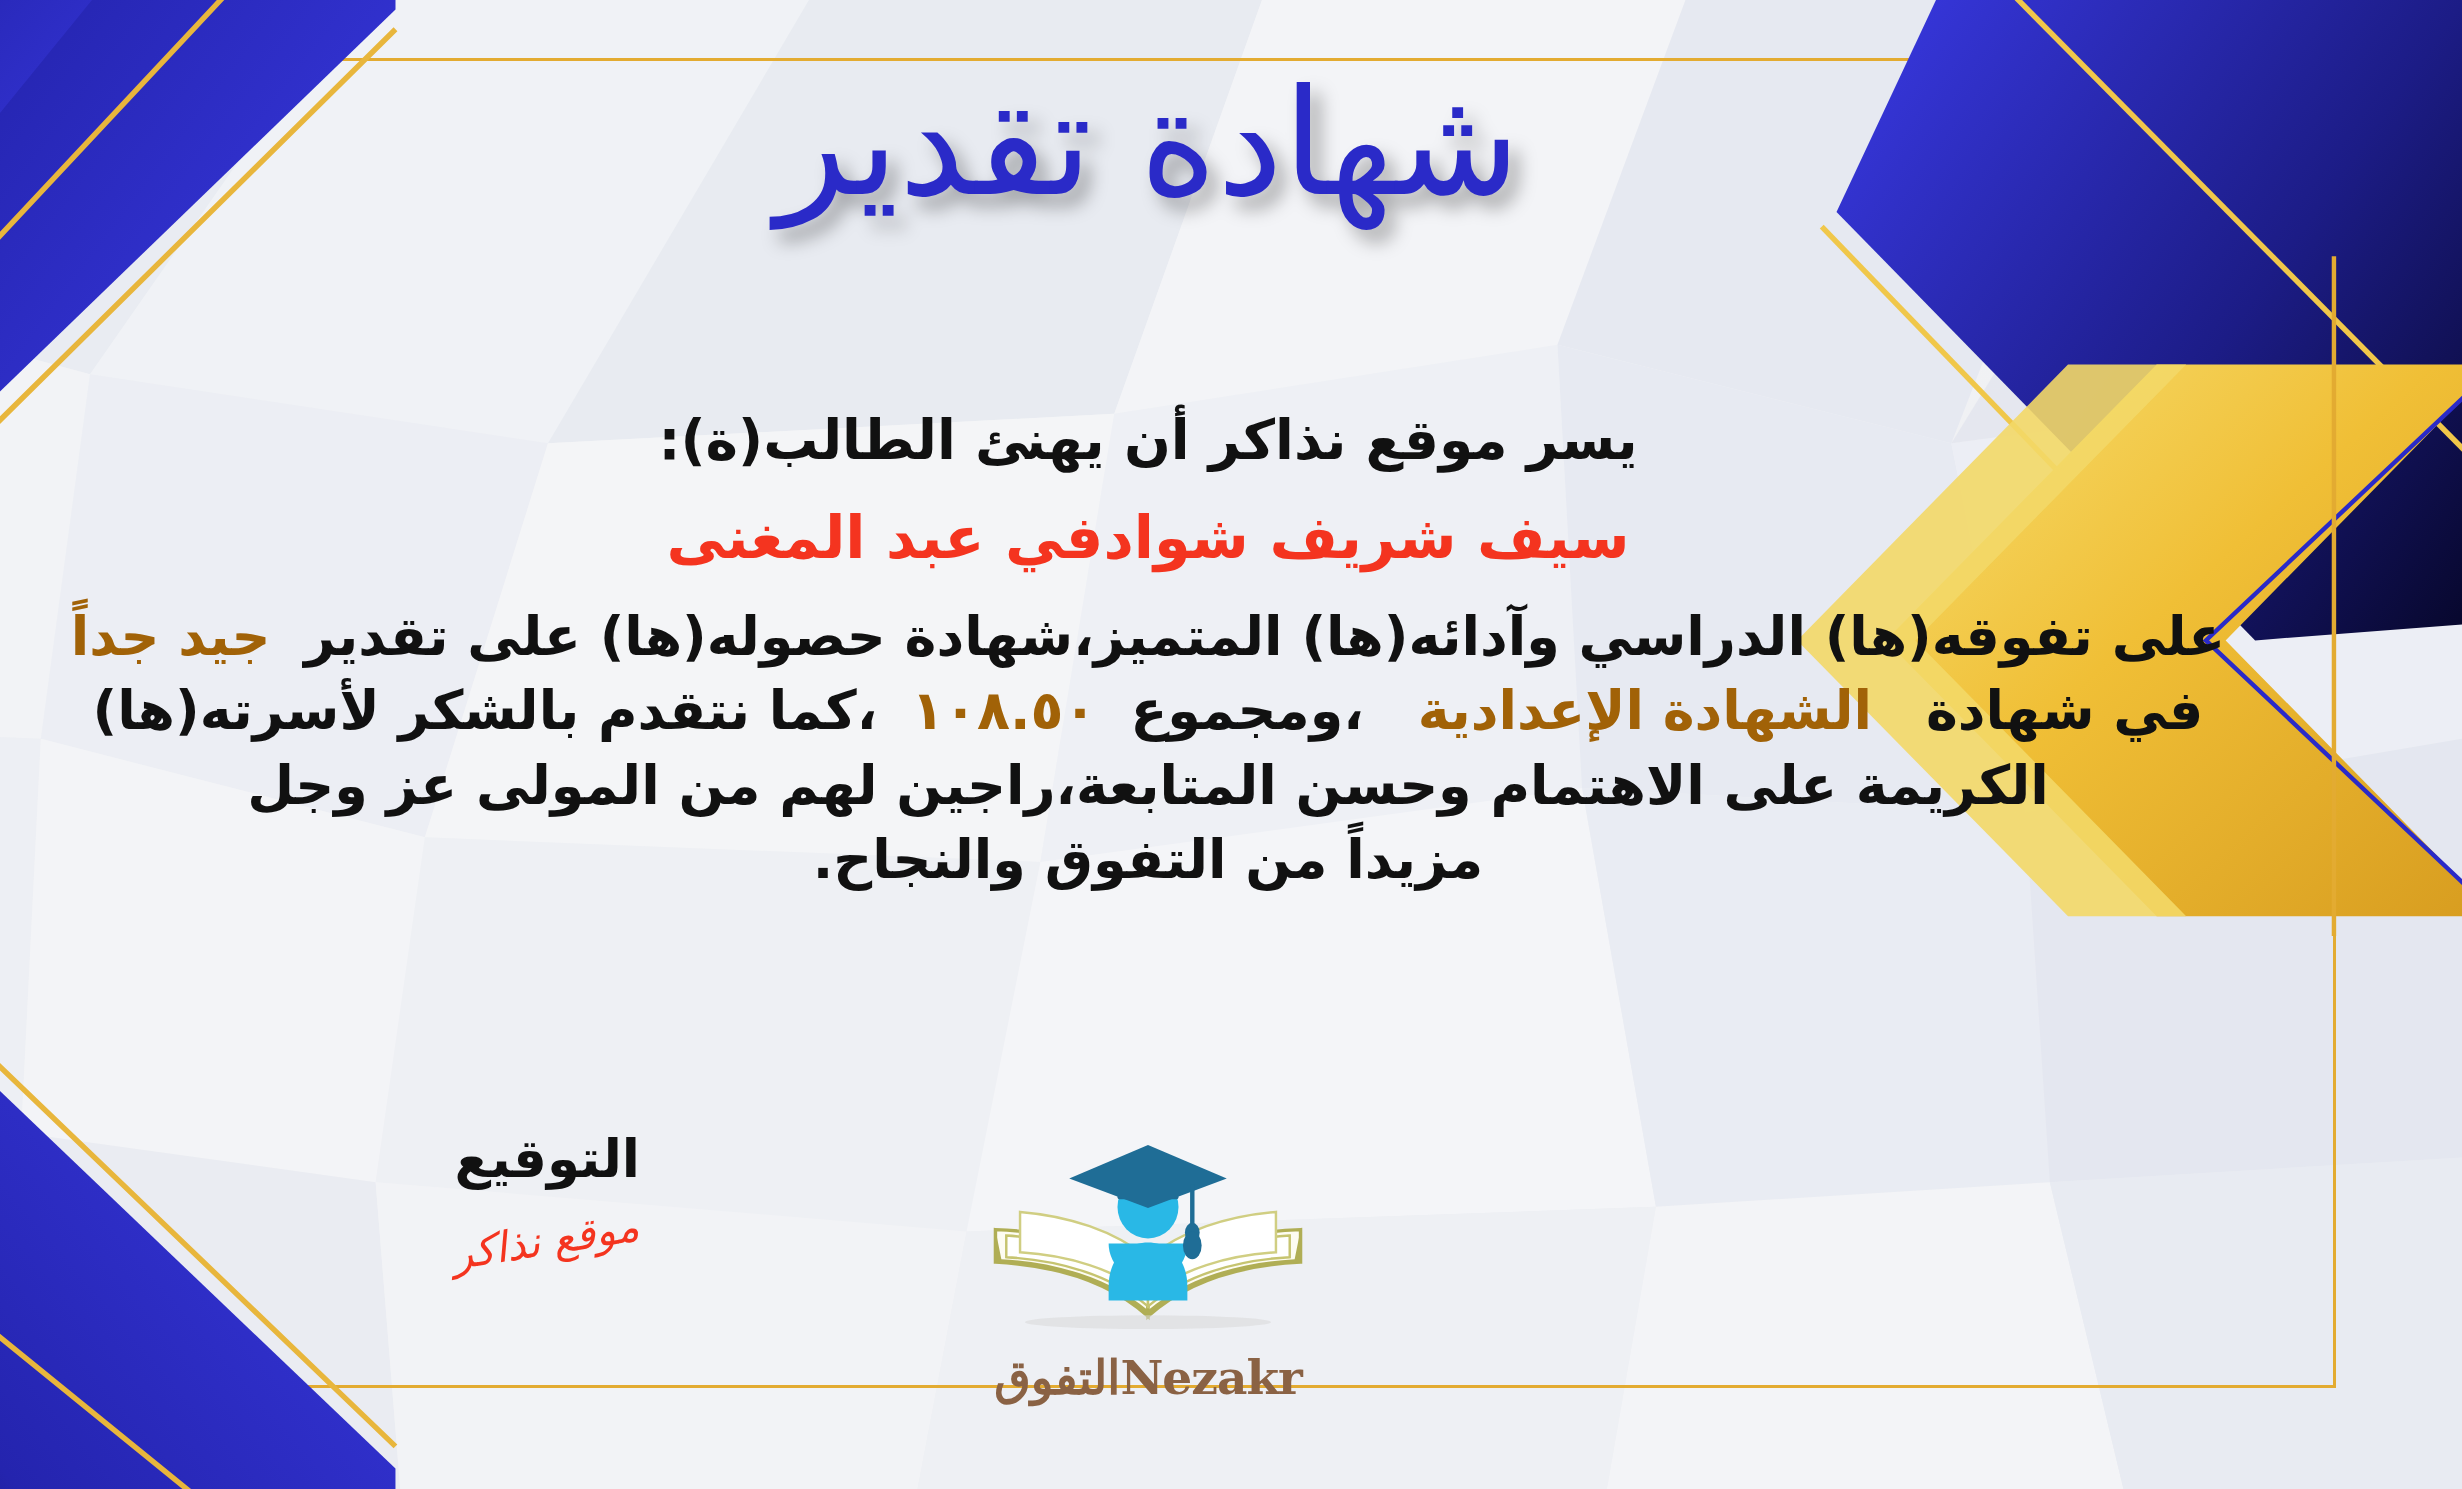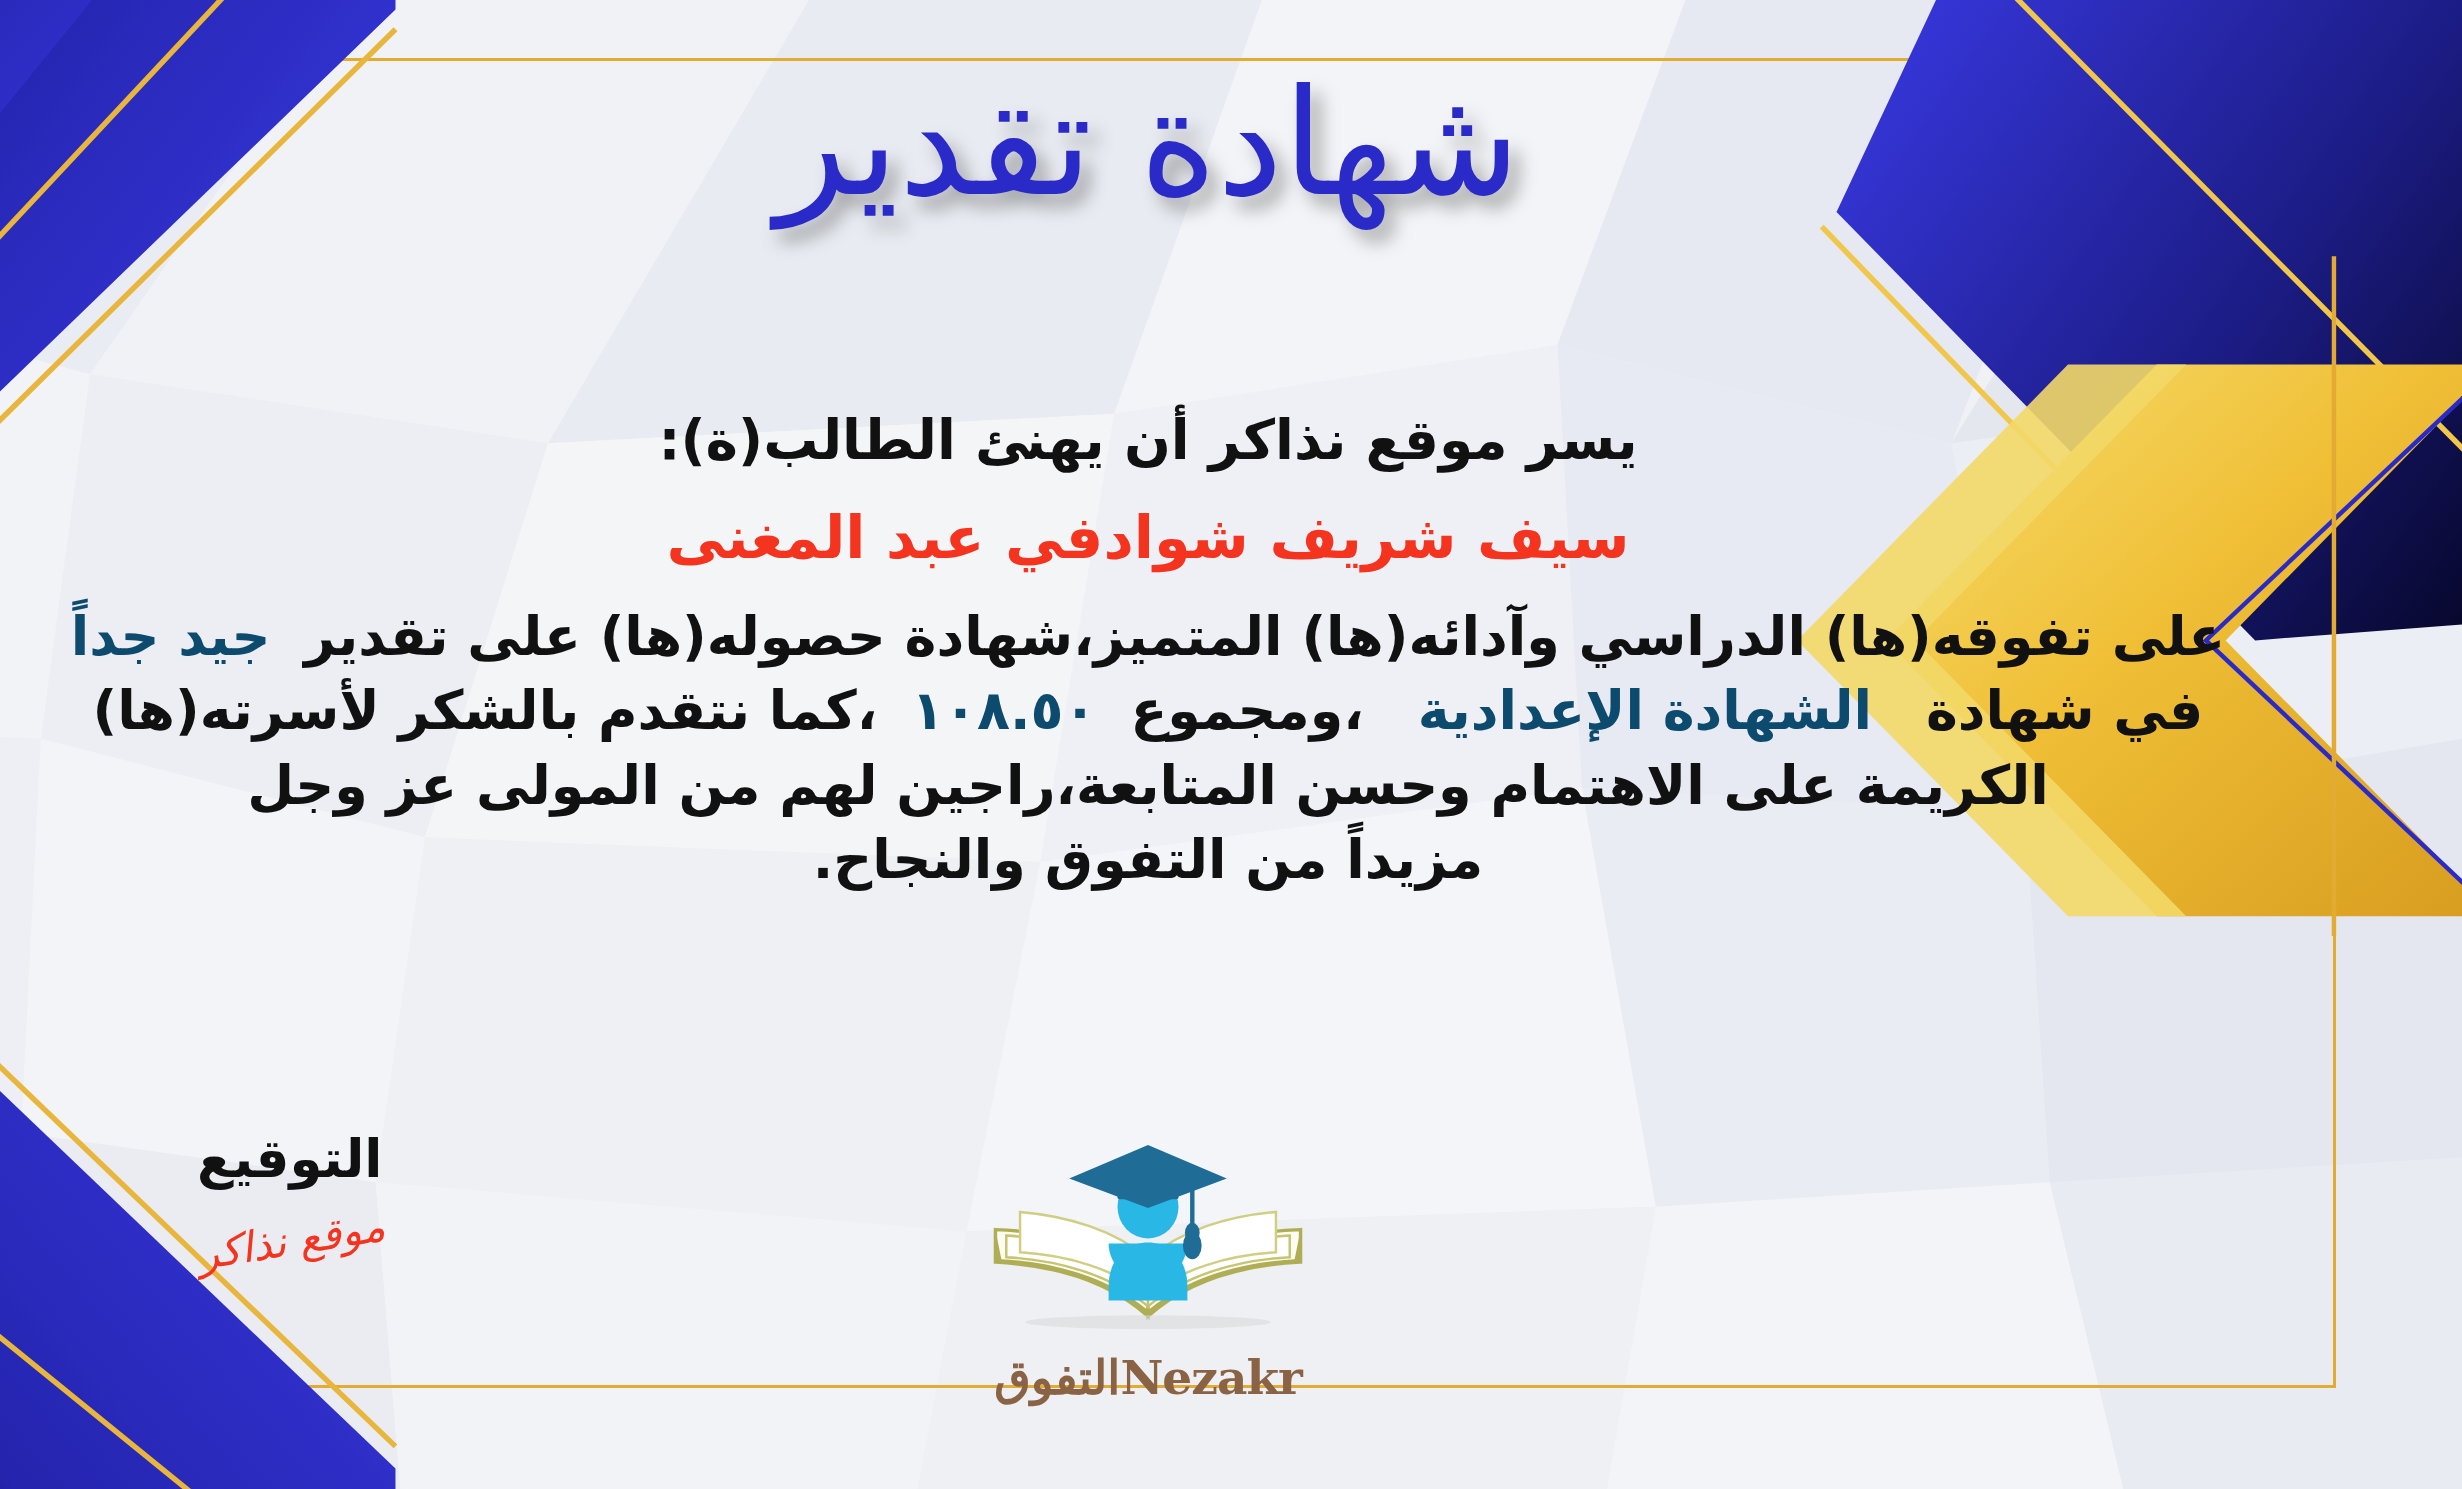--- a/index.html
+++ b/index.html
@@ -72,37 +72,37 @@
   .line.student {
     color: #f4341f;
     font-size: 59px;
     margin-bottom: 22.7px;
   }
   .line.flow {
     font-size: 54px;
     line-height: 1.38;
     margin: 0;
   }
-  .hl { color: #0c4a6e; }
+  .hl { color: #a16207; }
   .gap-s { display: inline-block; width: 34px; }
   .gap-m { display: inline-block; width: 54px; }
 
   
   .footer {
     position: absolute;
     left: 0; right: 0;
     top: 1128px;
     height: 305px;
   }
   .sig-block {
     position: absolute;
     right: 1822px;
     top: 0;
     width: 443px;
-    text-align: left;
+    text-align: right;
   }
   .sig-label {
     font-size: 53px;
     font-weight: bold;
     color: #111111;
     letter-spacing: 1px;
   }
   .sig-script {
     margin-top: 26.6px;
     font-size: 42px;

